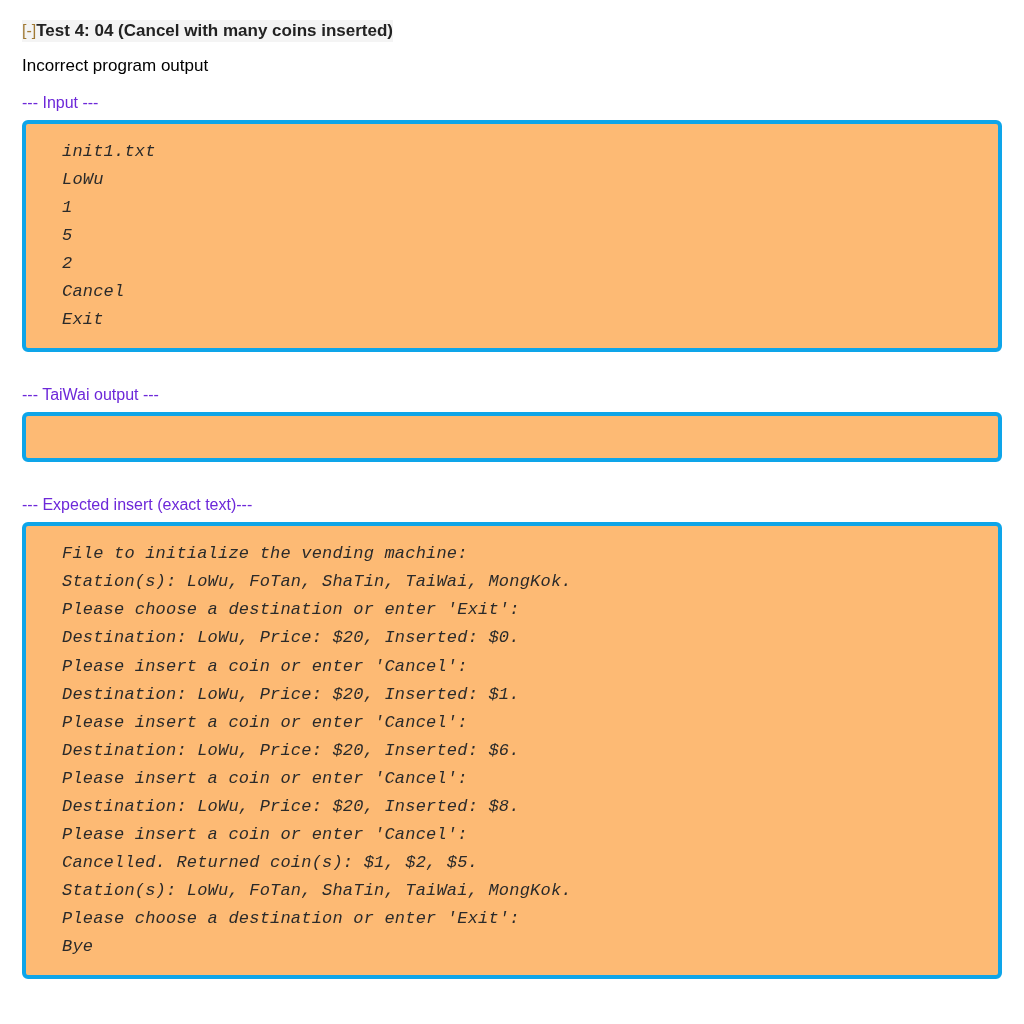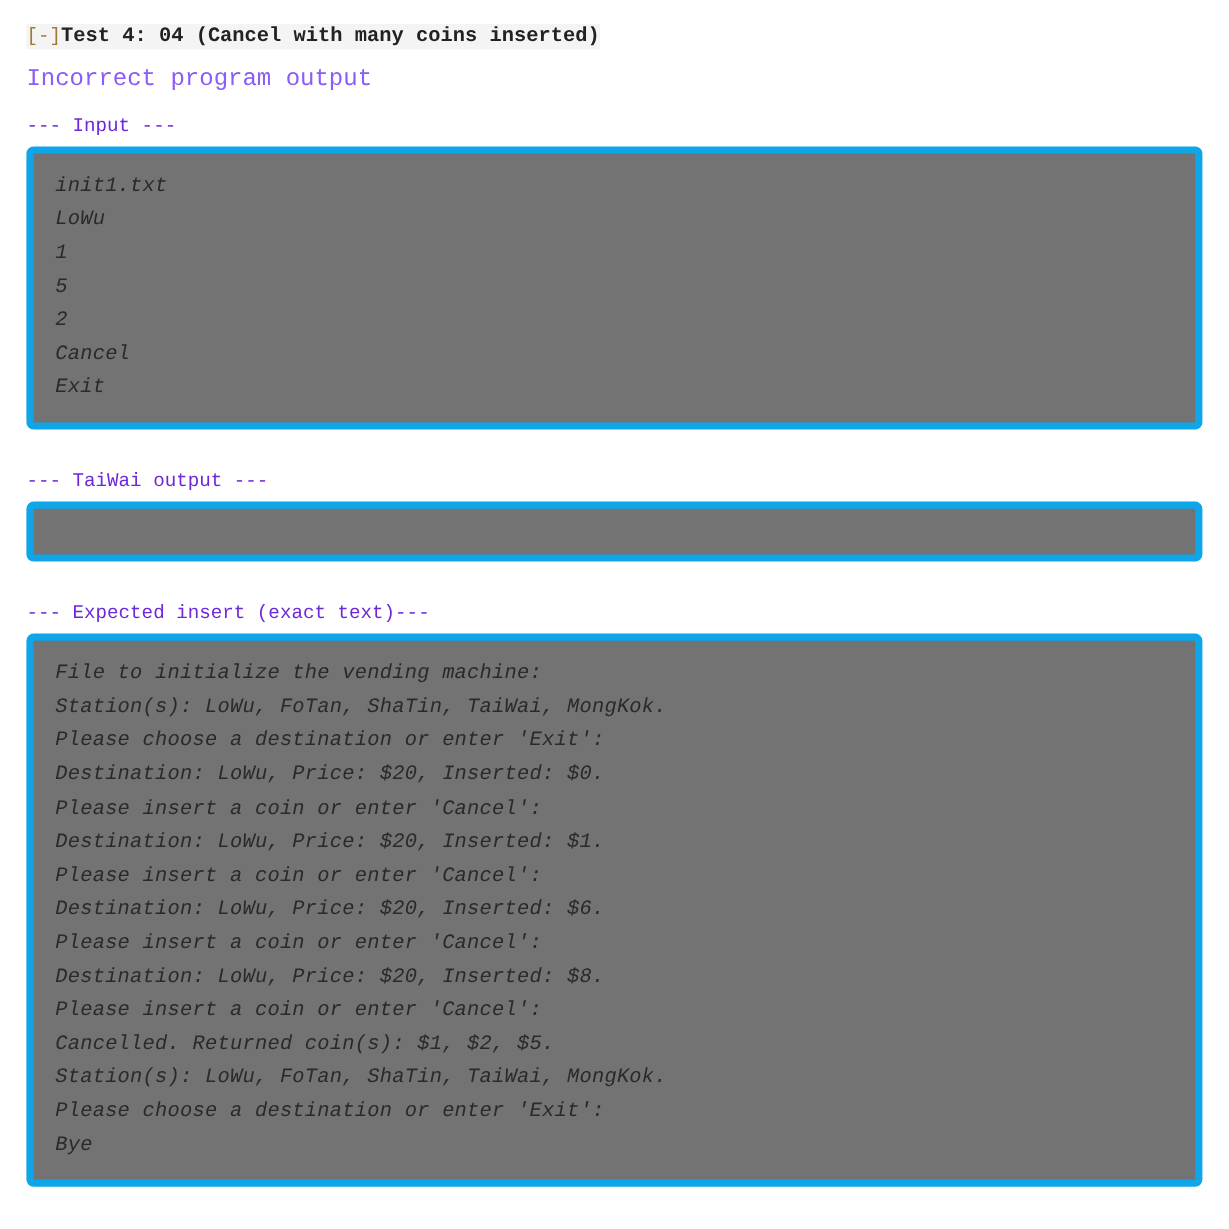--- a/index.html
+++ b/index.html
@@ -1,17 +1,16 @@
 <!DOCTYPE html>
 <html><head>
   <meta charset="utf-8">
   <style>
     * {
       box-sizing: border-box;
-      font-family: Liberation Mono, monospace;
     }
     body {
       margin: 0;
       padding: 20px 22px;
       font-family: Arial, Helvetica, sans-serif;
       font-size: 16px;
       color: #333;
       background: #fff;
       width: 1024px;
     }
@@ -25,38 +24,38 @@
       color: #a07933;
       font-size: 16px;
       cursor: pointer;
     }
     .test-title {
       font-weight: bold;
       color: #222;
       font-size: 17px;
     }
     .subtitle {
-      color: #8b5cf6;
-      font-size: 20px;
+      color: #000000;
+      font-size: 17px;
       margin-bottom: 18px;
     }
     .section-label {
       color: #6d28d9;
       font-size: 16px;
       margin-bottom: 8px;
       margin-top: 34px;
     }
     .section-label.first {
       margin-top: 0;
     }
     .code-box {
-      background: #737373;
-      border: 6px solid #0ea5e9;
+      background: #fdba74;
+      border: 4px solid #0ea5e9;
       border-radius: 6px;
-      padding: 14px 18px;
+      padding: 14px 36px;
       font-family: "Lucida Console", Monaco, "Courier New", monospace;
       font-style: italic;
       font-size: 17px;
       line-height: 1.65;
       color: #2a2a2a;
       white-space: pre;
       min-height: 48px;
       letter-spacing: 0.2px;
     }
     .code-box.empty {

